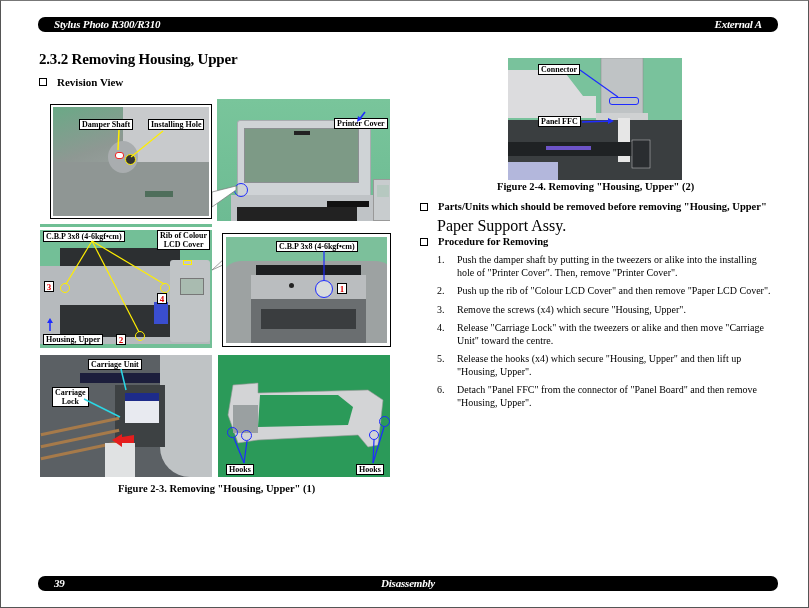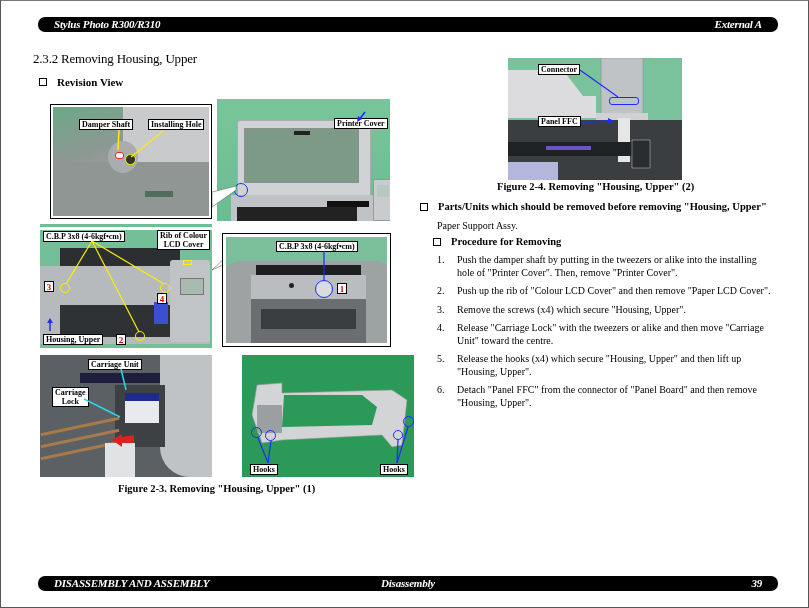--- a/index.html
+++ b/index.html
@@ -3,34 +3,34 @@
 <meta charset="utf-8">
 <style>
   * { box-sizing: border-box; margin: 0; padding: 0; }
   html, body { width: 809px; height: 608px; background: #ffffff; overflow: hidden; }
   body { position: relative; font-family: "Liberation Serif", serif; color: #000; }
   .page-frame { position: absolute; left: 0; top: 0; width: 809px; height: 608px; border: 1px solid #555; border-top: 1px solid #777; }
   .bar { position: absolute; left: 38px; width: 740px; height: 15px; background: #000; color: #fff; font-weight: bold; font-style: italic; font-size: 11px; line-height: 15px; padding: 0 16px; display: flex; justify-content: space-between; letter-spacing: -0.2px; border-radius: 7px; }
   .bar.top { top: 17px; }
   .bar.bottom { top: 576px; }
   .bar .mid { position: absolute; left: 0; right: 0; text-align: center; pointer-events: none; }
-  .section-title { position: absolute; left: 33px; top: 51px; font-size: 13px; font-weight: normal; letter-spacing: -0.2px; }
+  .section-title { position: absolute; left: 39px; top: 51px; font-size: 15px; font-weight: bold; letter-spacing: -0.2px; }
   .sub-head { position: absolute; font-size: 11px; font-weight: bold; display: flex; align-items: center; }
   .cbox { display: inline-block; width: 8px; height: 8px; border: 1px solid #000; margin-right: 10px; }
 
   .photo { position: absolute; overflow: hidden; }
   .lbl { position: absolute; background: #fff; border: 1px solid #000; font-size: 8px; font-weight: bold; line-height: 9px; padding: 0 2px; white-space: nowrap; text-align: center; }
   .num { position: absolute; background: #fff; border: 1px solid #000; color: #d00; font-size: 9px; font-weight: bold; width: 10px; height: 11px; line-height: 10px; text-align: center; }
   .circ { position: absolute; border-radius: 50%; }
   .circ.y { border: 1.5px solid #ffee00; }
   .circ.b { border: 1.5px solid #1e2bff; }
   svg.lines { position: absolute; left: 0; top: 0; width: 100%; height: 100%; overflow: visible; }
 
   .caption { position: absolute; font-size: 10.5px; font-weight: bold; white-space: nowrap; }
-  .body-text { position: absolute; font-size: 10px; line-height: 13px; }
+  .body-text { position: absolute; font-size: 16px; line-height: 13px; }
   .steps { position: absolute; left: 437px; top: 254px; width: 335px; font-size: 10px; line-height: 12.5px; }
   .step { display: flex; margin-bottom: 6px; }
   .step .n { width: 20px; flex-shrink: 0; }
   .step .t { flex: 1; }
 </style>
 </head>
 <body>
 
 <div class="page-frame"></div>
 
@@ -155,21 +155,21 @@
   <div class="lbl" style="left:12px; top:32px; line-height:9px;">
     <div>Carriage</div>
     <div>Lock</div>
   </div>
   <svg class="lines">
     <line x1="81" y1="14" x2="86" y2="35" stroke="#2ad7e6" stroke-width="1.5"></line>
     <line x1="44" y1="44" x2="80" y2="62" stroke="#2ad7e6" stroke-width="1.5"></line>
   </svg>
 </div>
 
-<div class="photo" style="left:218px; top:355px; width:172px; height:122px; background:#2b9a59;margin-left:24px;">
+<div class="photo" style="left:218px; top:355px; width:172px; height:122px; background:#2b9a59;">
   <svg class="lines">
     <polygon points="15,30 40,28 40,38 150,35 165,45 160,90 150,92 140,80 40,85 20,88 10,60" fill="#d3d4d6" stroke="#999" stroke-width="0.6"></polygon>
     <polygon points="42,40 120,40 135,52 130,70 40,72" fill="#2b9a59"></polygon>
     <rect x="15" y="50" width="25" height="28" fill="#9aa0a1"></rect>
   </svg>
   <div class="circ b" style="left:9px; top:72px; width:11px; height:11px;"></div>
   <div class="circ b" style="left:23px; top:75px; width:11px; height:11px;"></div>
   <div class="circ b" style="left:151px; top:75px; width:10px; height:10px;"></div>
   <div class="circ b" style="left:161px; top:61px; width:11px; height:11px;"></div>
   <svg class="lines">
@@ -207,21 +207,21 @@
 </div>
 
 <div class="caption" style="left:497px; top:181px;">Figure 2-4.  Removing "Housing, Upper" (2)</div>
 
 <div class="sub-head" style="left:420px; top:201px; font-size:10.5px;">
   <span class="cbox"></span>
   <span>Parts/Units which should be removed before removing "Housing, Upper"</span>
 </div>
 <div class="body-text" style="left:437px; top:219px;">Paper Support Assy.</div>
 
-<div class="sub-head" style="left:433px; top:236px; font-size:10.5px;">
+<div class="sub-head" style="left:420px; top:236px; font-size:10.5px;">
   <span class="cbox"></span>
   <span>Procedure for Removing</span>
 </div>
 
 <div class="steps">
   <div class="step">
     <span class="n">1.</span>
     <span class="t">Push the damper shaft by putting in the tweezers or alike into the installing hole of "Printer Cover". Then, remove "Printer Cover".</span>
   </div>
   <div class="step">
@@ -240,16 +240,15 @@
     <span class="n">5.</span>
     <span class="t">Release the hooks (x4) which secure "Housing, Upper" and then lift up "Housing, Upper".</span>
   </div>
   <div class="step">
     <span class="n">6.</span>
     <span class="t">Detach "Panel FFC" from the connector of "Panel Board" and then remove "Housing, Upper".</span>
   </div>
 </div>
 
 <div class="bar bottom">
-  <span>DISASSEMBLY AND ASSEMBLY</span>
   <span class="mid">Disassembly</span>
   <span>39</span>
 </div>
 
 </body></html>

